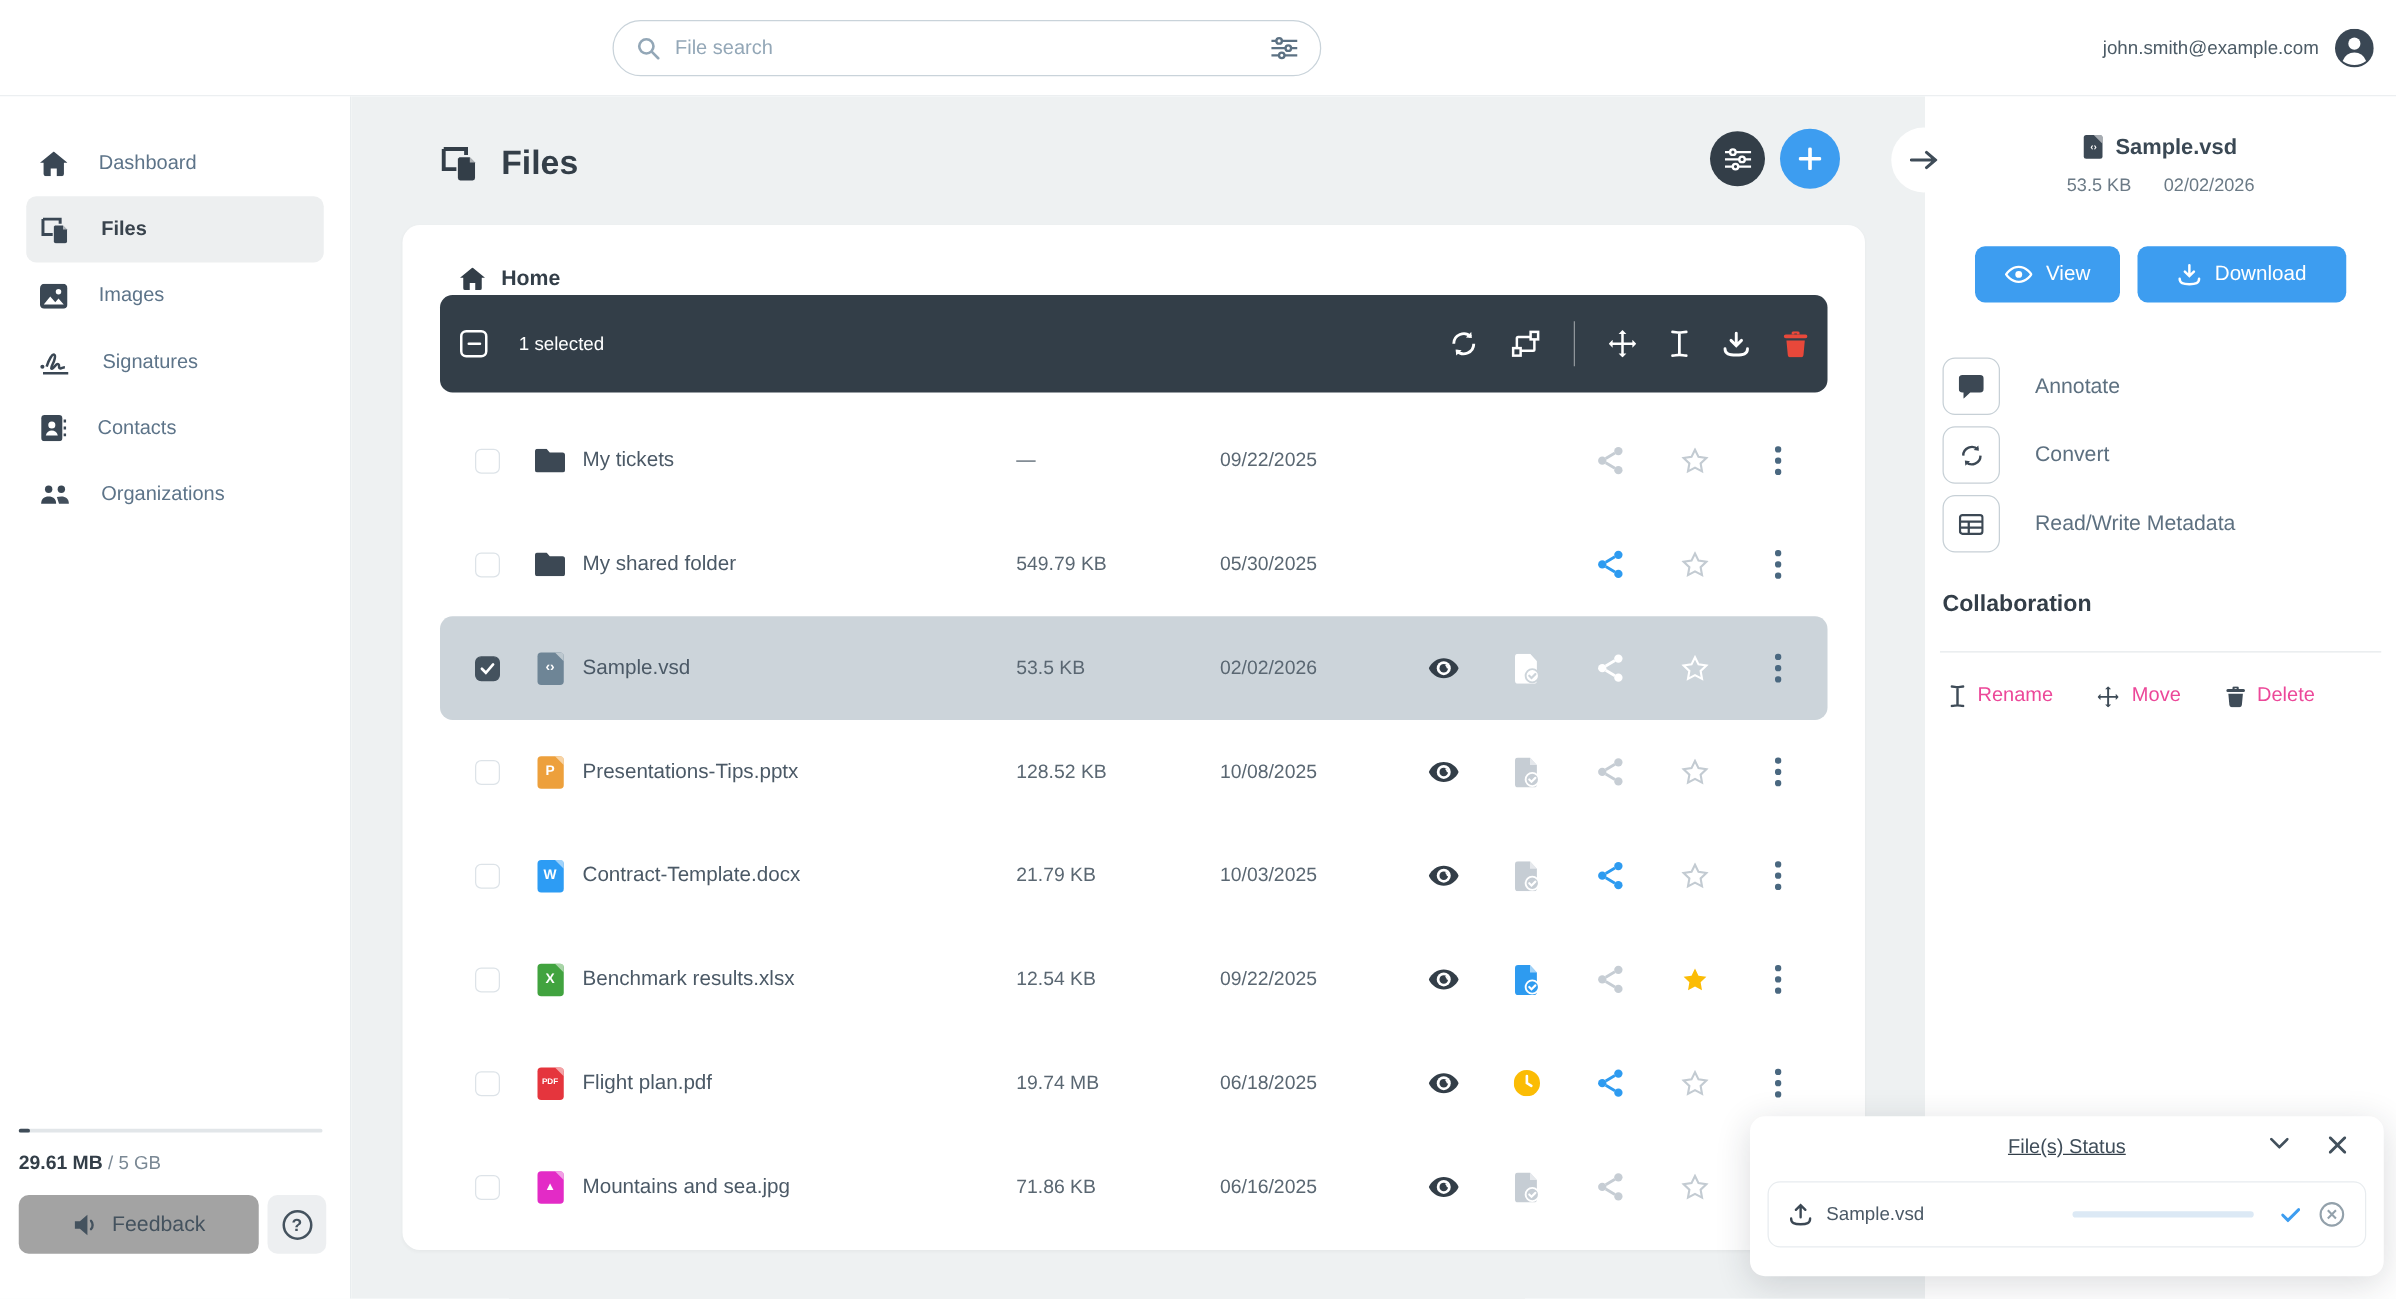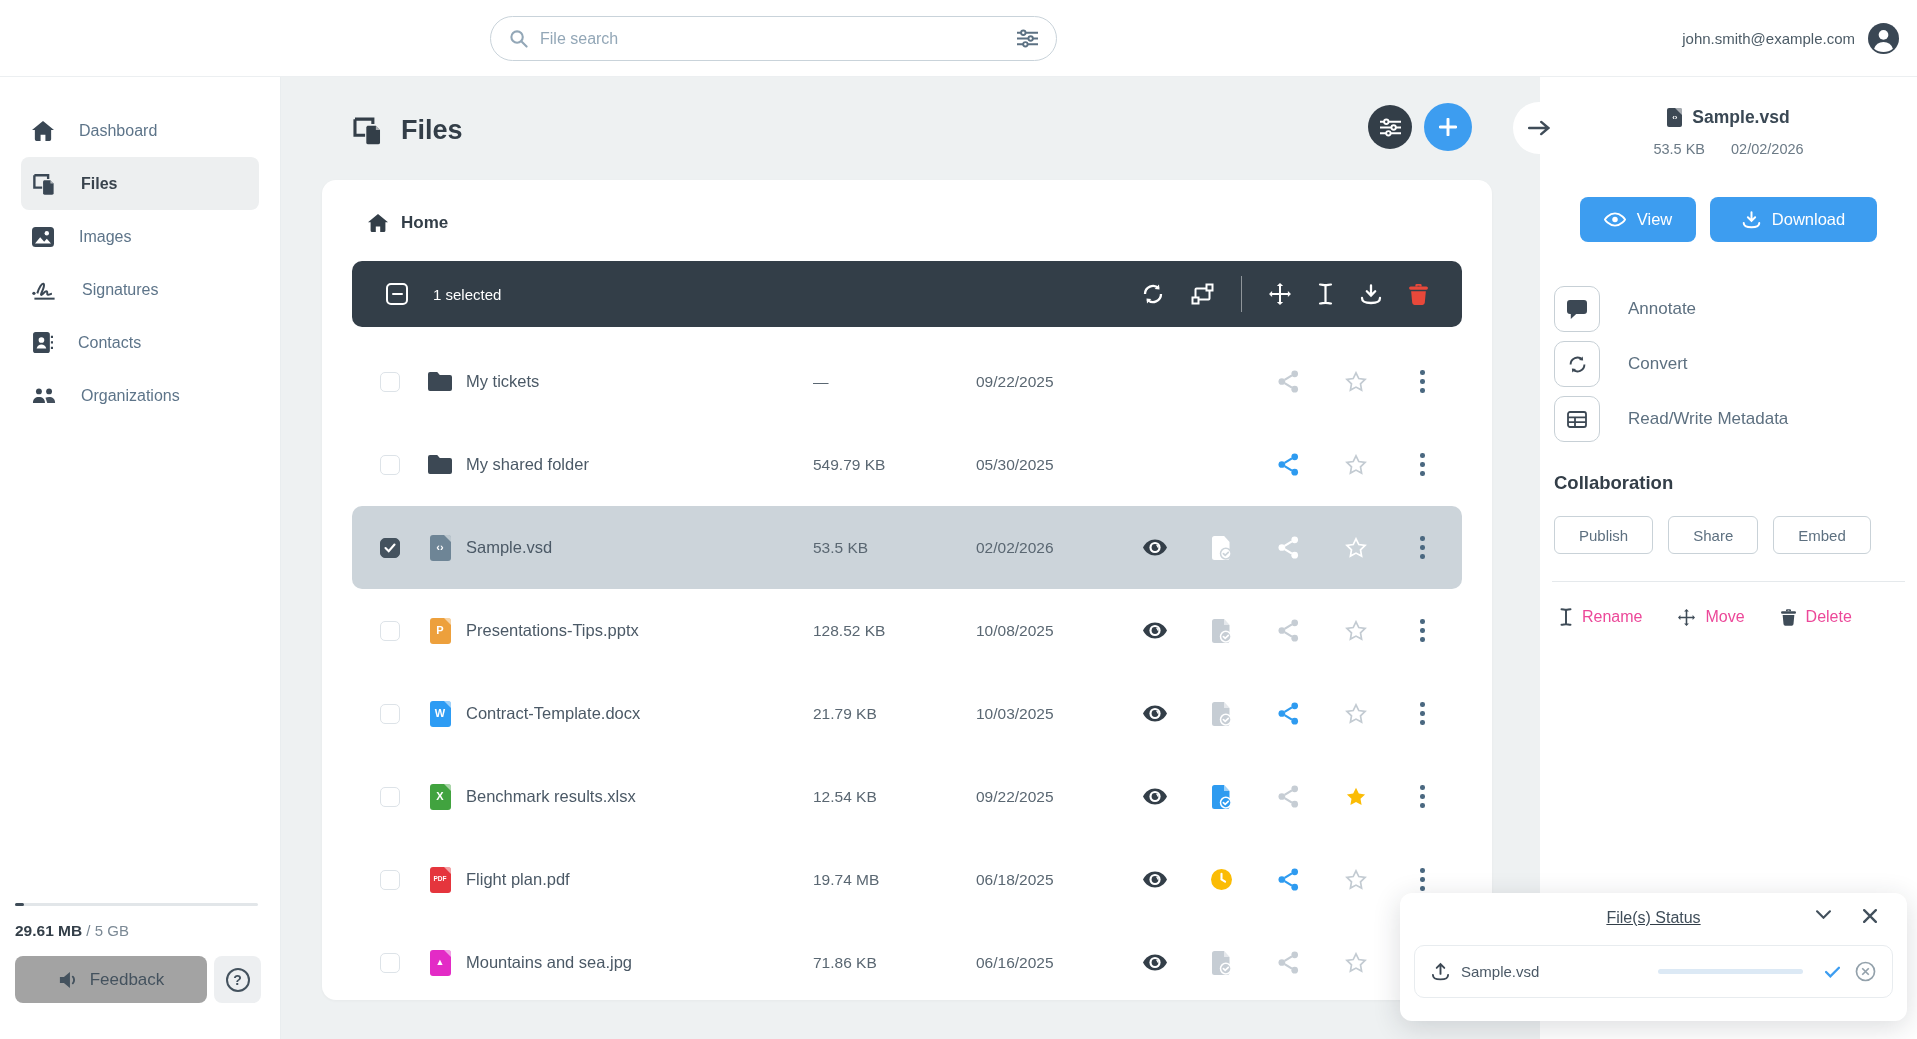--- a/index.html
+++ b/index.html
@@ -58,22 +58,22 @@
                 background:#333e48; display:flex; align-items:center; justify-content:center; cursor:pointer;
                 color:#fff; --kb:#333e48; }
   .btn-add { position:absolute; left:1143px; top:26px; width:48px; height:48px; border-radius:50%;
              background:#3d9df0; display:flex; align-items:center; justify-content:center; cursor:pointer; }
 
   .card { position:absolute; left:41px; top:103px; width:1170px; height:820px; background:#fff;
           border-radius:14px; box-shadow:0 1px 3px rgba(40,50,60,.04); padding:30px 30px 0 30px; }
   .breadcrumb { display:flex; align-items:center; gap:13px; padding-left:16px; height:26px; cursor:pointer; }
   .breadcrumb .lbl { font-size:17px; font-weight:bold; color:#333e48; }
 
-  .sel-toolbar { margin-top:25px; height:66px; background:#333e48; border-radius:10px;
-                 display:flex; align-items:center; padding:0 34px; }
+  .sel-toolbar { height:78px; background:#333e48; border-radius:10px;
+                 display:flex; align-items:center; padding:0 16px; }
   .selall { width:22px; height:22px; border:2px solid #fff; border-radius:5px; display:flex; align-items:center;
             justify-content:center; cursor:pointer; }
   .selall i { display:block; width:11px; height:2.5px; background:#fff; border-radius:1px; }
   .sel-count { color:#fff; font-size:15px; margin-left:25px; }
   .tb-acts { margin-left:auto; display:flex; align-items:center; gap:27px; }
   .tb-ico { color:#fff; cursor:pointer; display:flex; }
   .tb-div { width:1px; height:36px; background:rgba(255,255,255,.45); }
   .tb-ico.red { color:#e8483a; }
 
   .rows { margin-top:13px; }
@@ -915,25 +915,20 @@
             <svg width="20" height="17" viewBox="0 0 20 17" fill="none" stroke="currentColor" stroke-width="1.8">
               <rect x="1" y="1" width="18" height="15" rx="2"></rect>
               <path d="M1 6.3h18M8 6.3V16M1 11.1h18"></path>
             </svg>
           </span>
         </span>
       <span class="lbl">Read/Write Metadata</span>
     </div>
   </div>
   <div class="collab-title">Collaboration</div>
-  <div class="collab-btns">
-    <button class="btn-outline">Publish</button>
-    <button class="btn-outline">Share</button>
-    <button class="btn-outline">Embed</button>
-  </div>
   <div class="d-divider"></div>
   <div class="d-ops">
     <span class="d-op">
       <span class="ic">
           <svg width="12" height="18" viewBox="0 0 14 22" fill="none" stroke="currentColor" stroke-width="2.4" stroke-linecap="round">
             <path d="M1.5 1.5c2.2 0 3.3.6 5.5.6s3.3-.6 5.5-.6M1.5 20.5c2.2 0 3.3-.6 5.5-.6s3.3.6 5.5.6M7 2.4v17.2"></path>
           </svg>
         </span>
       <span>Rename</span>
     </span>

